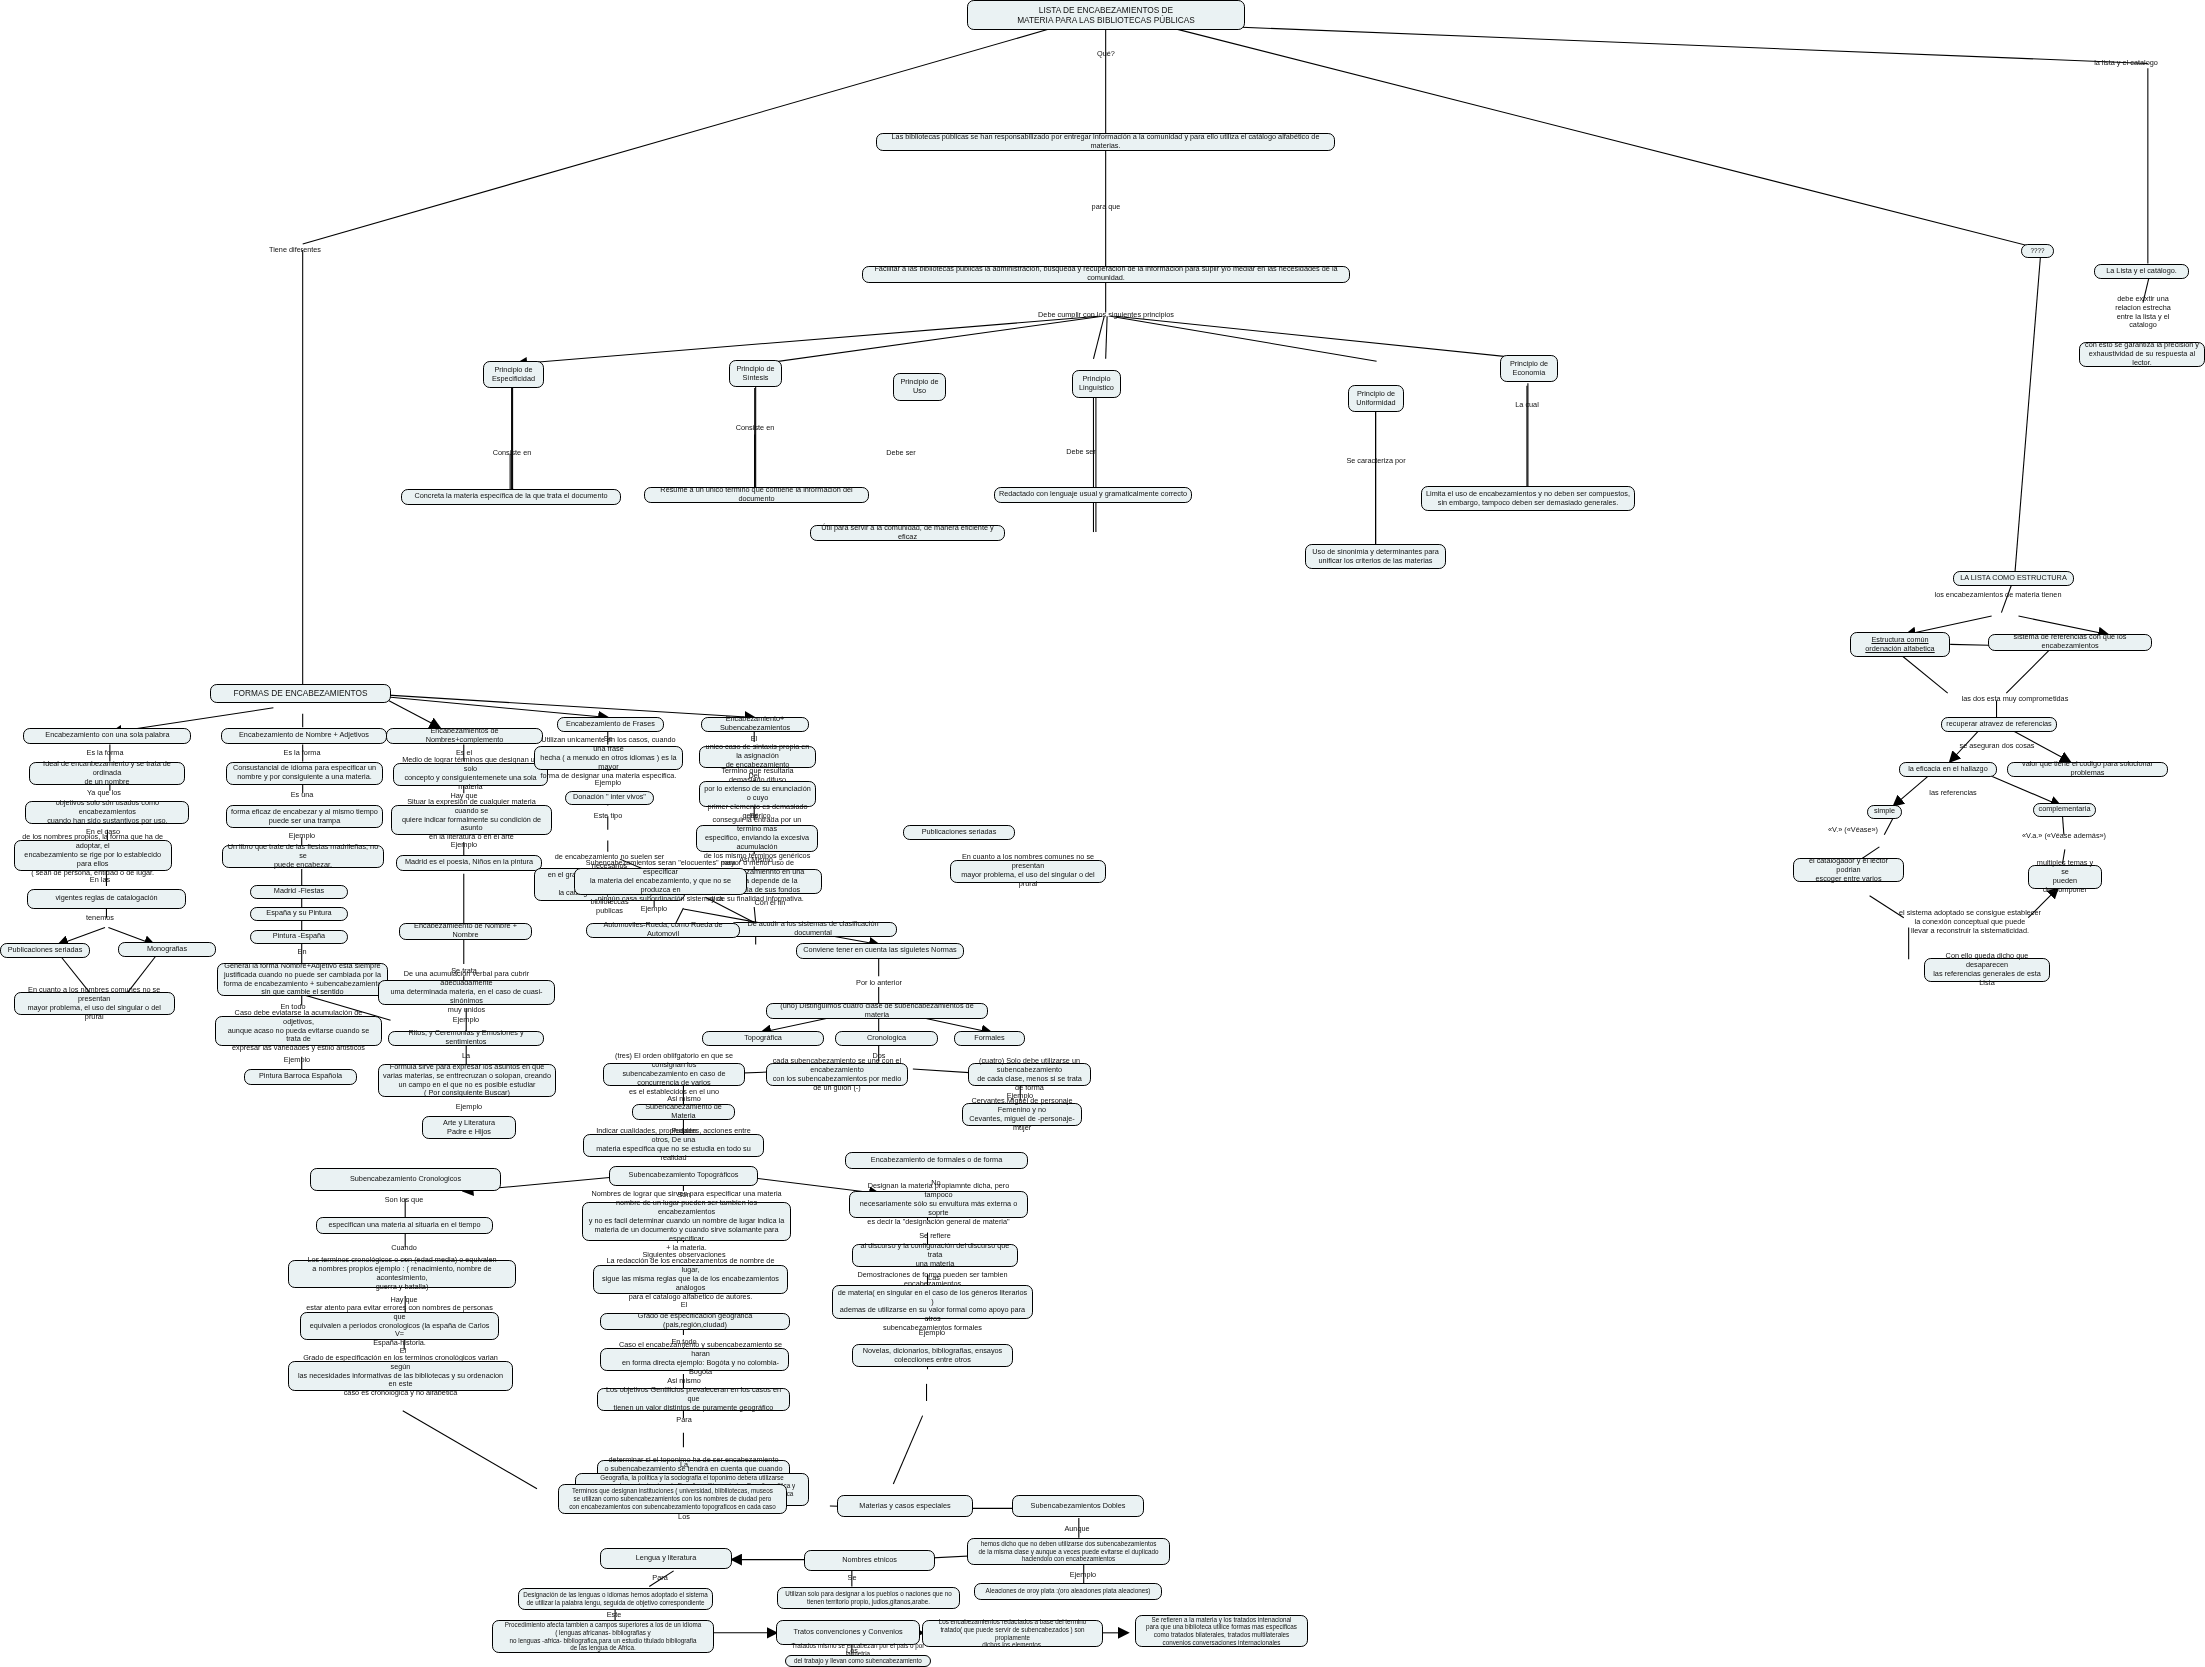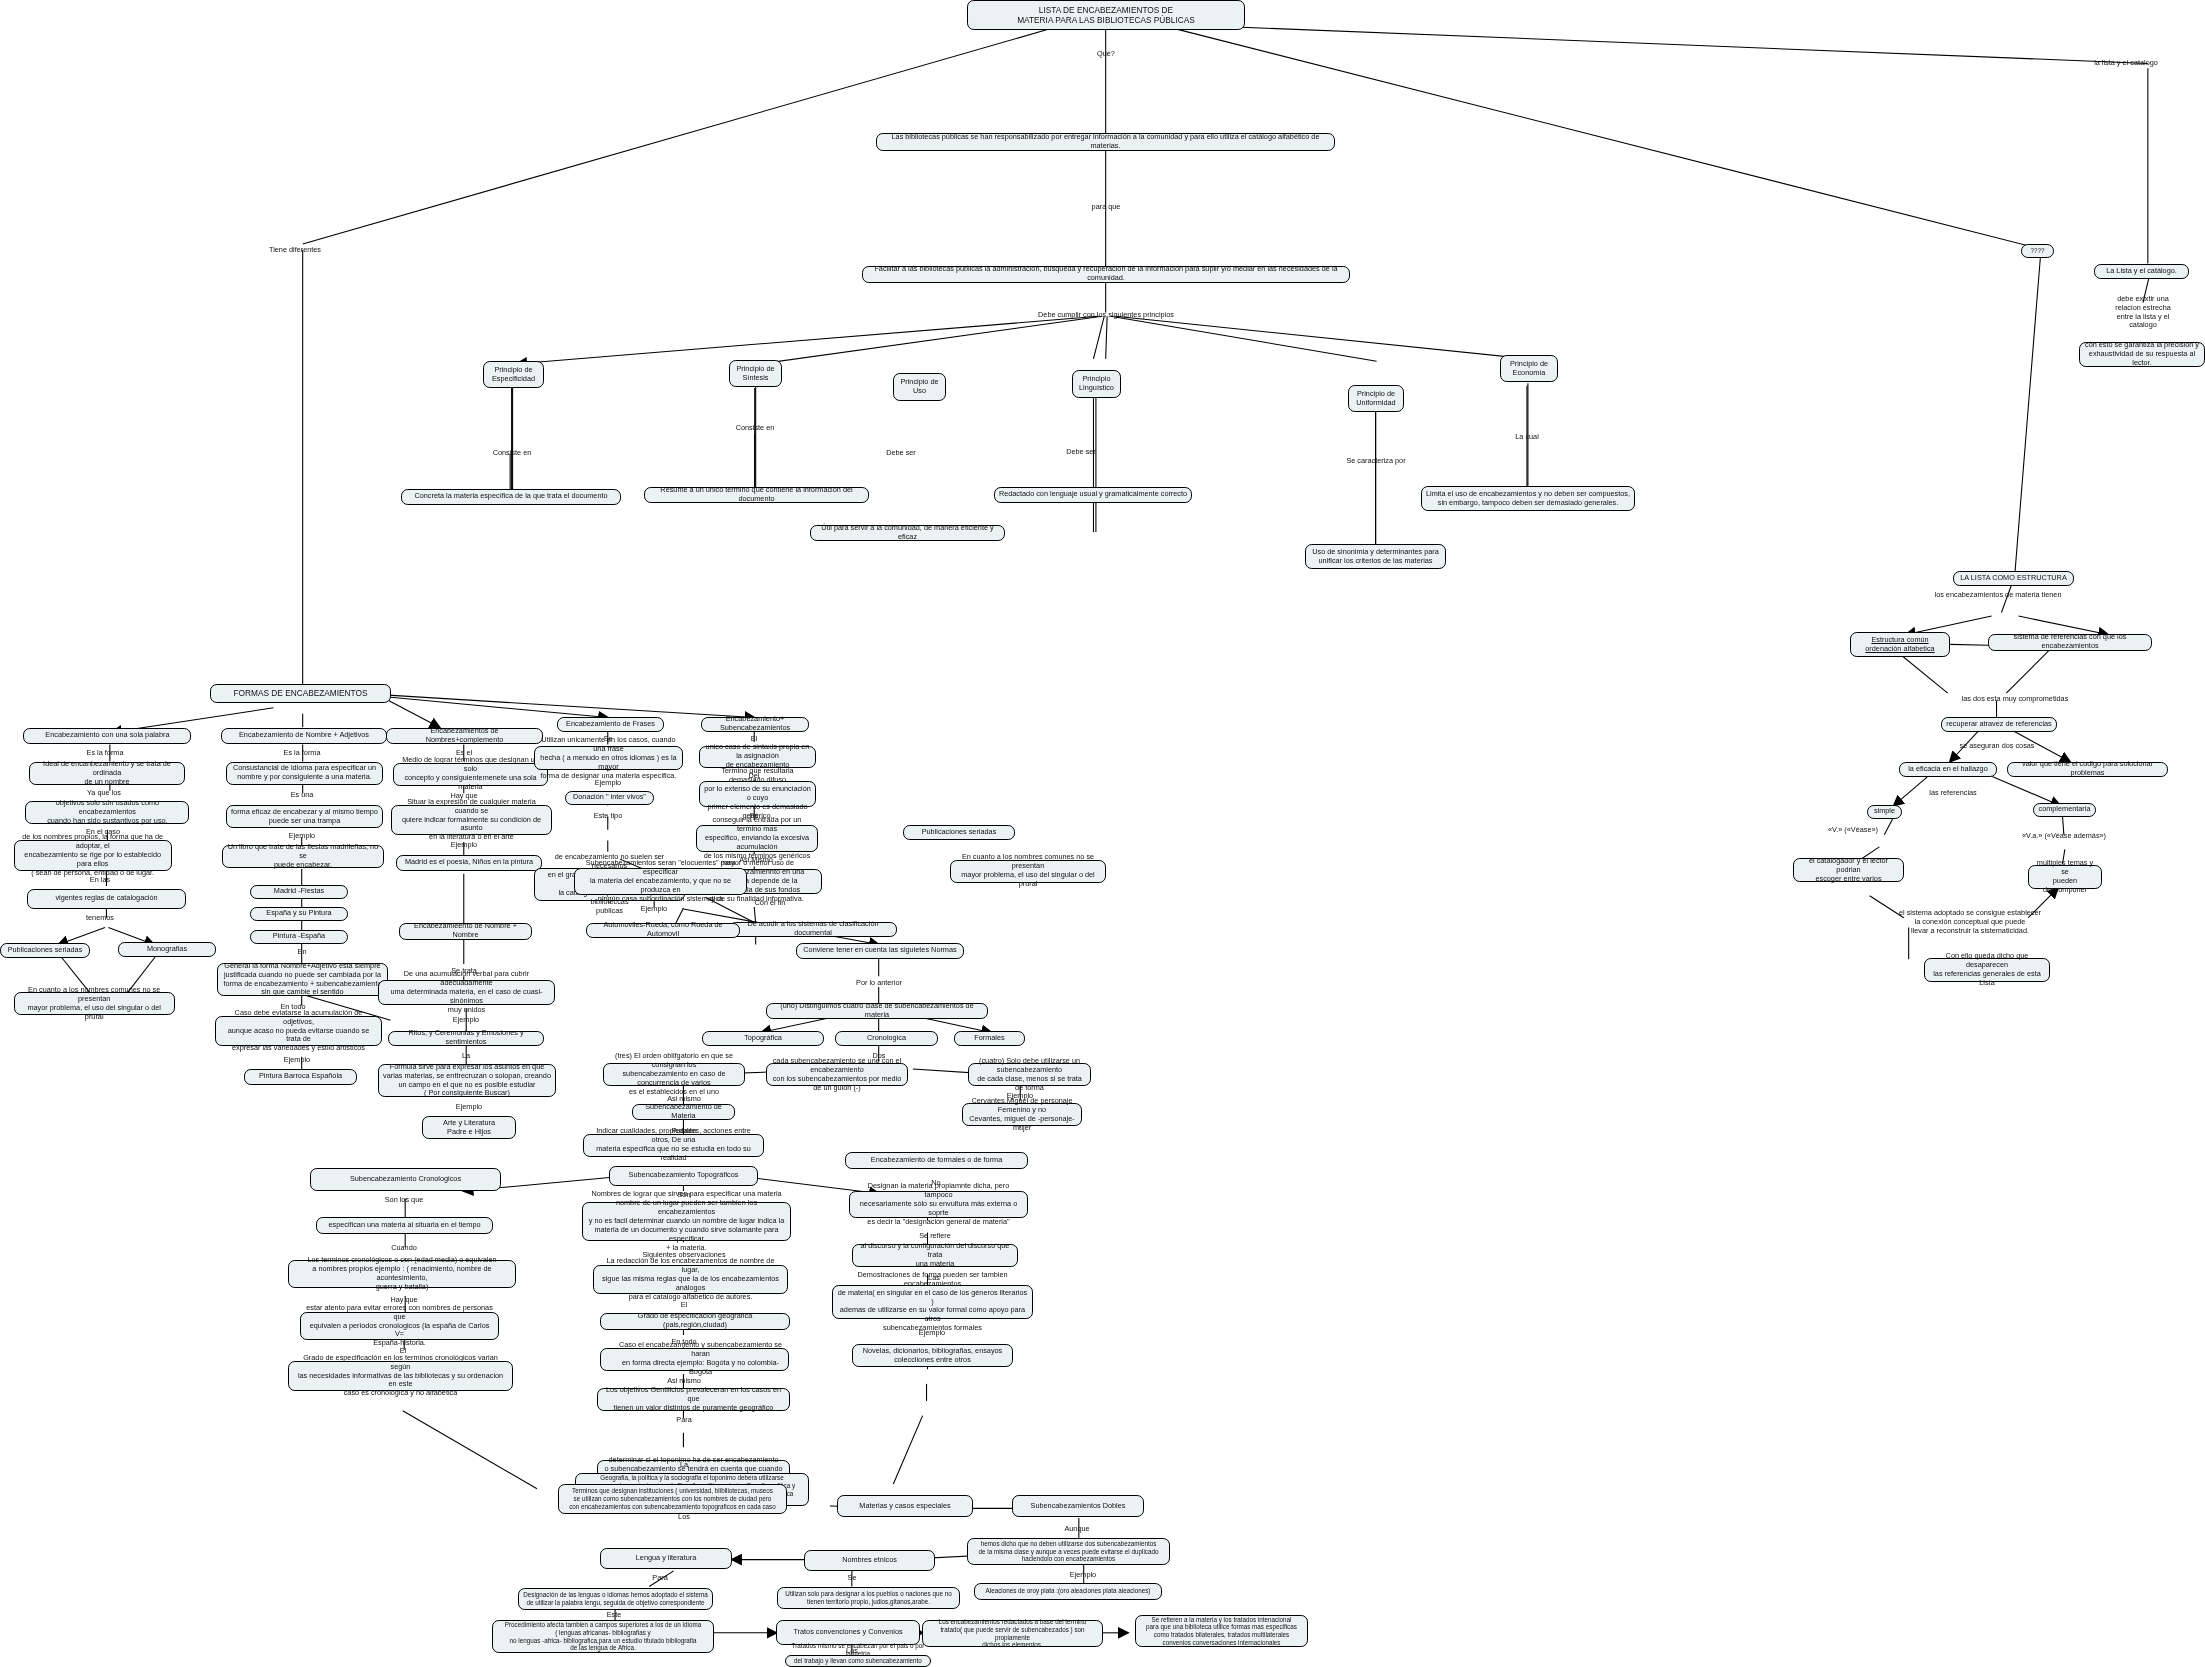--- a/index.html
+++ b/index.html
@@ -250,21 +250,21 @@
   <div class="node" style="left:1348px;top:385px;width:56px;height:27px;">Principio de
 Uniformidad</div>
   <div class="node" style="left:1500px;top:355px;width:58px;height:27px;">Principio de
 Economía</div>
 
   <div class="lbl" style="left:512px;top:453px;">Consiste en</div>
   <div class="lbl" style="left:755px;top:428px;">Consiste en</div>
   <div class="lbl" style="left:901px;top:453px;">Debe ser</div>
   <div class="lbl" style="left:1081px;top:452px;">Debe ser</div>
   <div class="lbl" style="left:1376px;top:461px;">Se caracteriza por</div>
-  <div class="lbl" style="left:1527px;top:437px;">La cual</div>
+  <div class="lbl" style="left:1527px;top:405px;">La cual</div>
 
   <div class="node" style="left:401px;top:489px;width:220px;height:15.6px;">Concreta la materia específica de la que trata el documento</div>
   <div class="node" style="left:644px;top:487px;width:225px;height:15.6px;">Resume a un único término que contiene la información del documento</div>
   <div class="node" style="left:810px;top:525px;width:195px;height:15.6px;">Útil para servir a la comunidad, de manera eficiente y eficaz</div>
   <div class="node" style="left:994px;top:487px;width:198px;height:15.6px;">Redactado con lenguaje usual y gramaticalmente correcto</div>
   <div class="node" style="left:1305px;top:544px;width:141px;height:25.4px;">Uso de sinonimia y determinantes para
 unificar los criterios de las materias</div>
   <div class="node" style="left:1421px;top:486px;width:214px;height:25.4px;">Limita el uso de encabezamientos y no deben ser compuestos,
 sin embargo, tampoco deben ser demasiado generales.</div>
 

